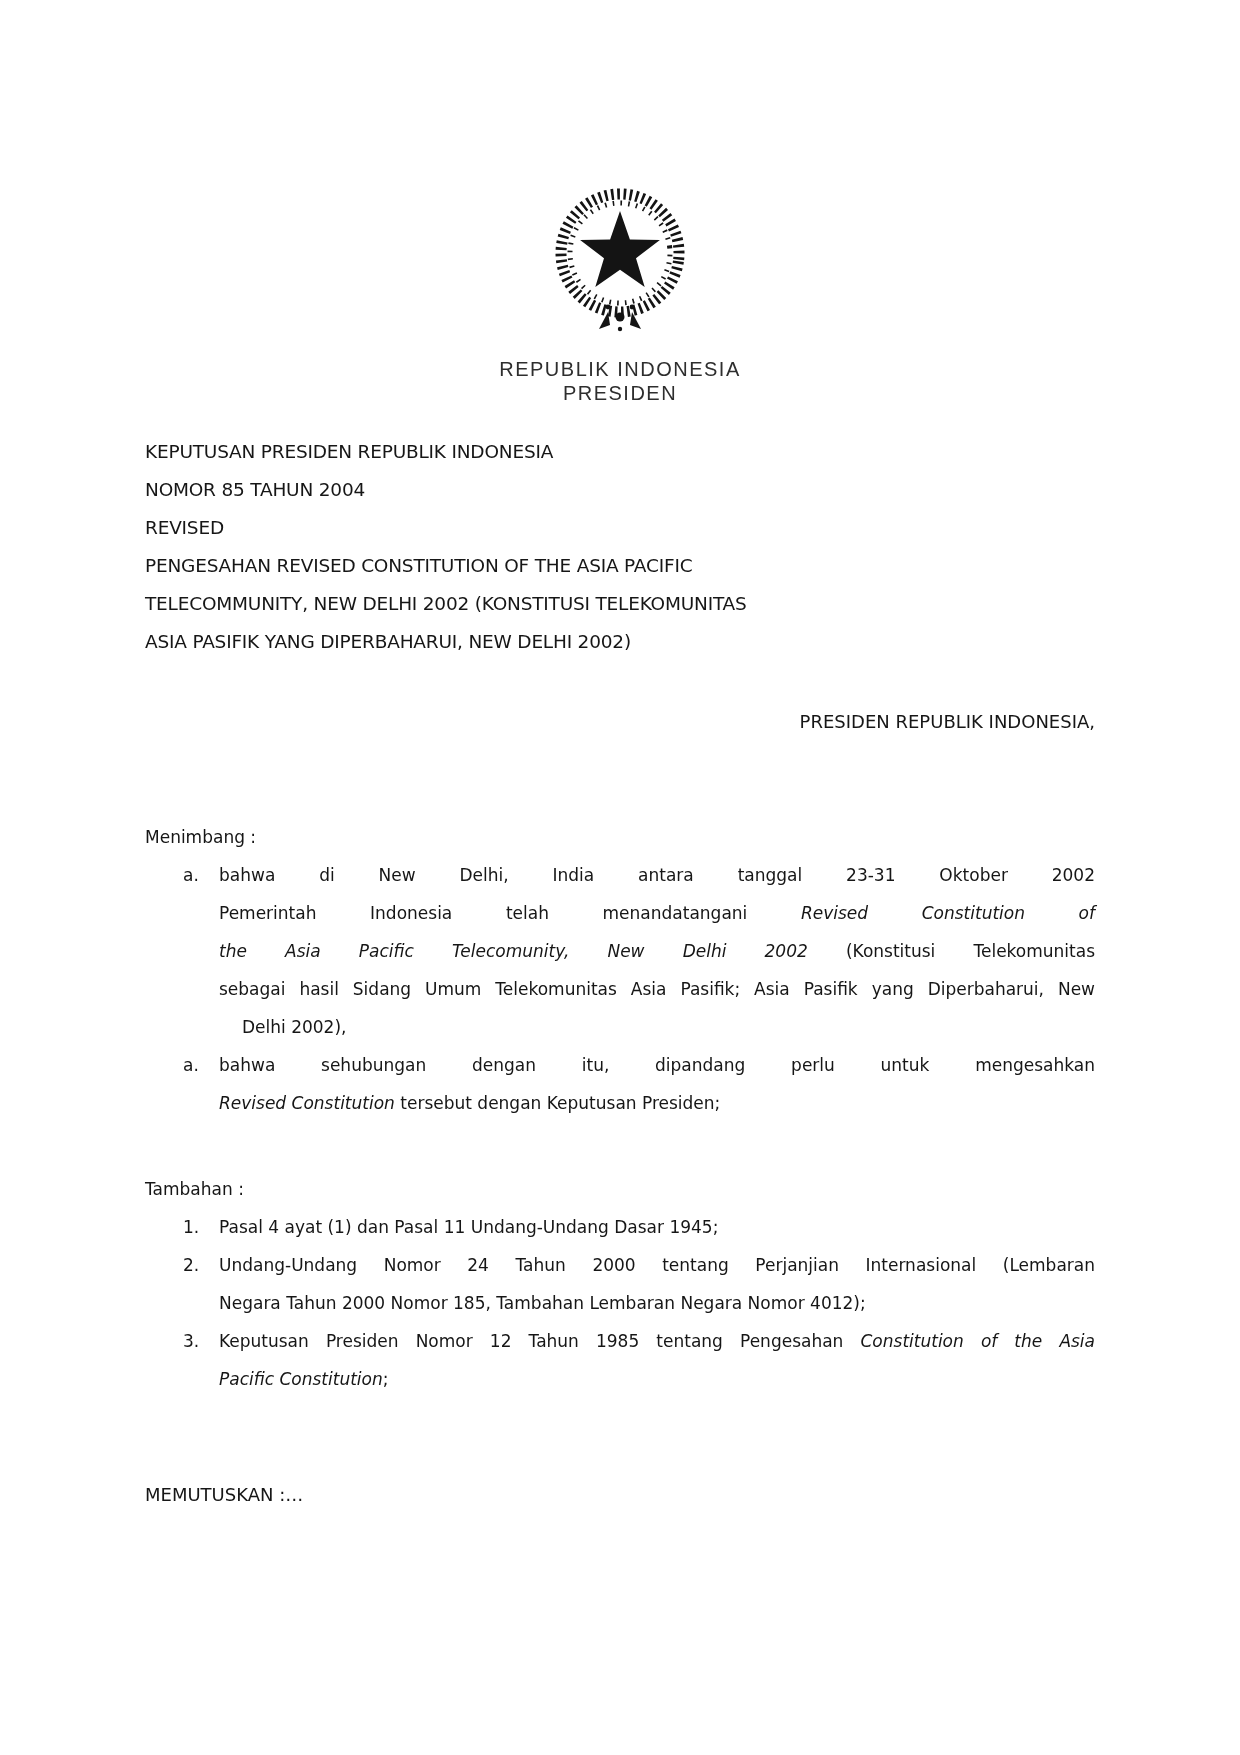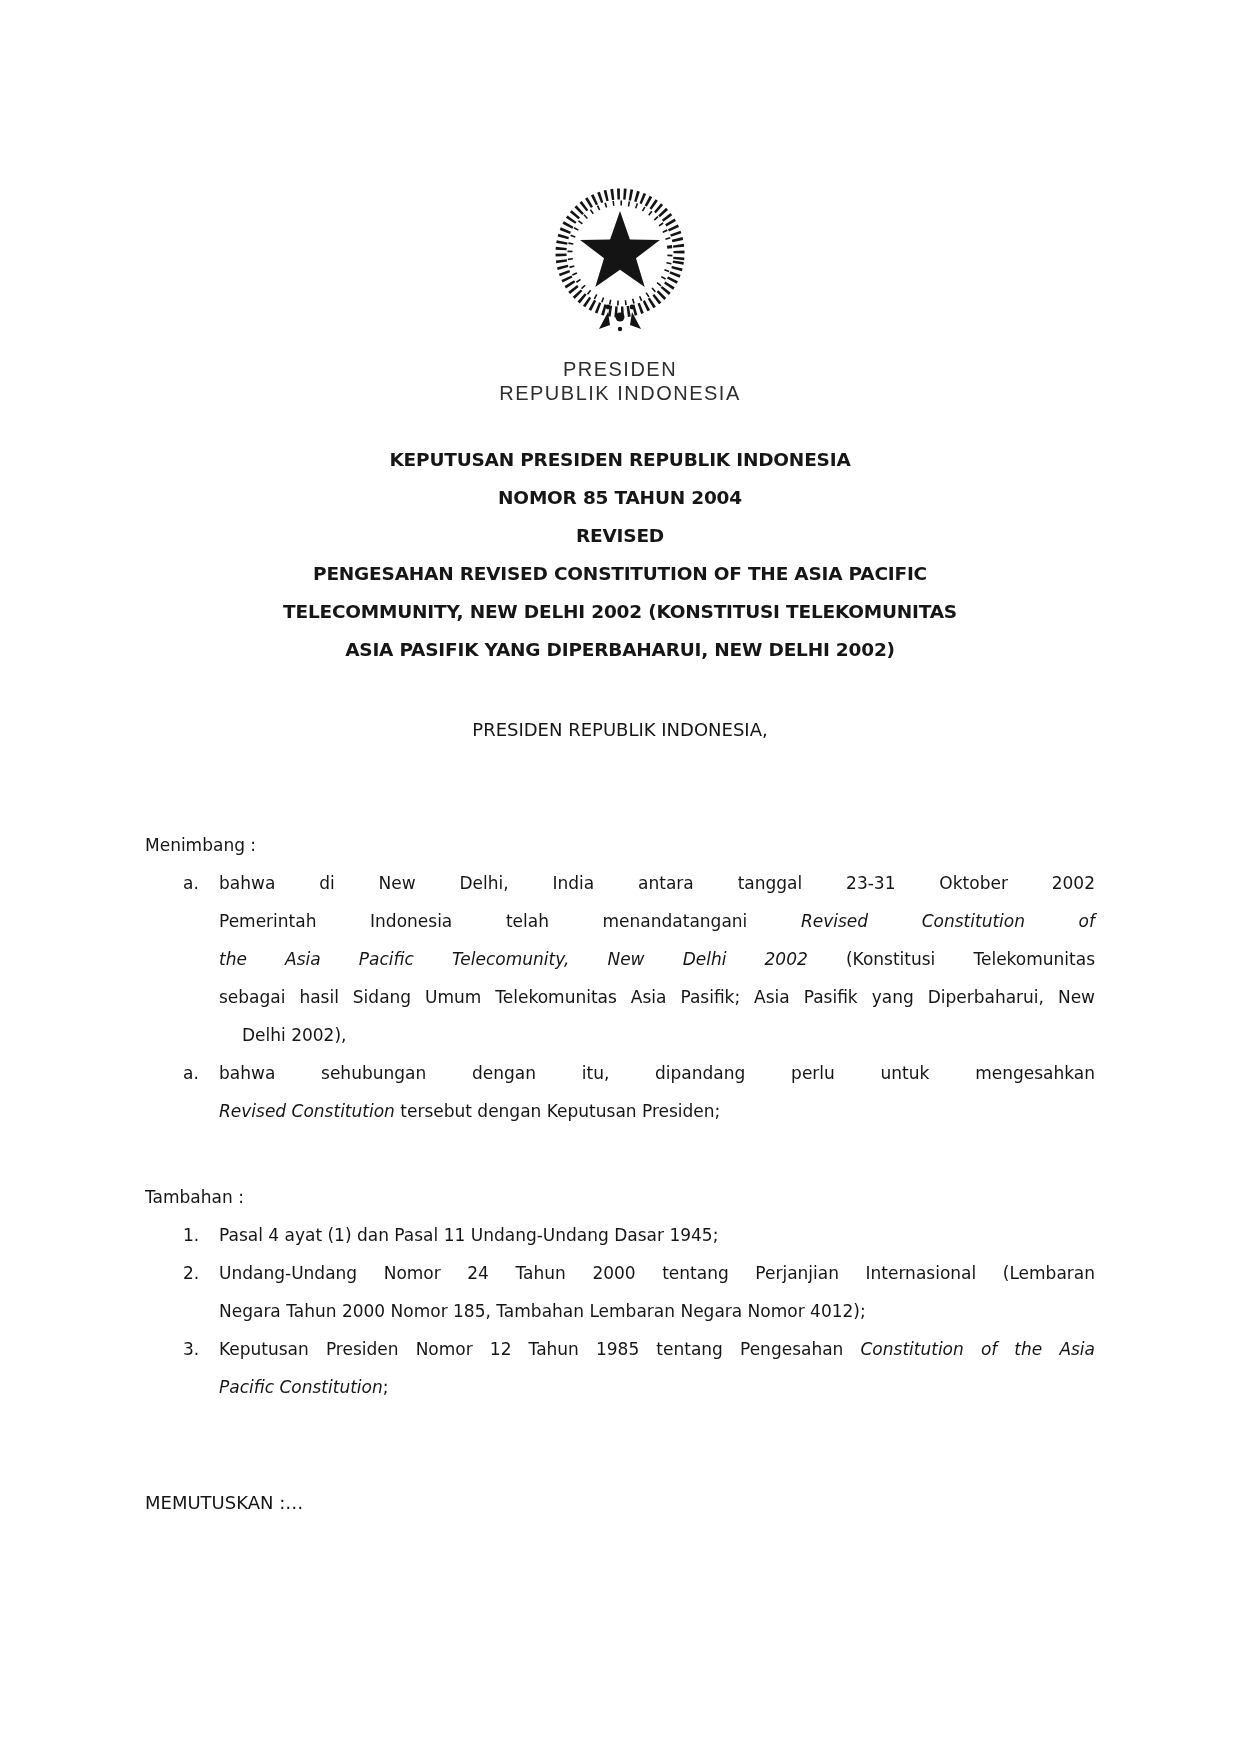--- a/index.html
+++ b/index.html
@@ -18,22 +18,22 @@
   .emblem{width:154px;height:156px;margin:183px auto 0;}
   .emblem svg{display:block;}
   
   .agency{
     margin-top:18px;text-align:center;
     font-family:"Liberation Sans",sans-serif;
     font-size:20px;line-height:24px;letter-spacing:1.5px;
     color:#2e2e2e;font-weight:400;
   }
   
-  .title{margin-top:36px;text-align:center;font-size:18.5px;line-height:38px;letter-spacing:-0.2px;font-weight:bold;}
-  .salutation{margin-top:42px;text-align:center;font-size:18px;line-height:38px;}
+  .title{margin-top:28px;text-align:left;font-size:18.5px;line-height:38px;letter-spacing:-0.2px;}
+  .salutation{margin-top:42px;text-align:right;font-size:18px;line-height:38px;}
   
   .section{font-size:17px;line-height:38px;}
   .sec-menimbang{margin-top:77px;}
   .sec-mengingat{margin-top:48px;}
   .bline{display:flex;}
   .num{flex:0 0 36px;margin-left:38px;}
   .txt{flex:1 1 auto;min-width:0;}
   .bline.cont{padding-left:74px;}
   .jy{text-align:justify;text-align-last:justify;text-justify:inter-word;}
   .lf{text-align:left;text-align-last:left;}
@@ -58,22 +58,22 @@
         <path d="M89,129 l9,17 l-11,-4 z"></path>
         <circle cx="77" cy="134" r="4.5"></circle>
         <circle cx="65" cy="124" r="2.4"></circle>
         <circle cx="89" cy="124" r="2.4"></circle>
         <circle cx="77" cy="146" r="2.2"></circle>
       </g>
     </svg>
   </div>
 
   <div class="agency">
+    <div>REPUBLIK INDONESIA</div>
     <div>PRESIDEN</div>
-    <div>REPUBLIK INDONESIA</div>
   </div>
 
   <div class="title">
     <div>KEPUTUSAN PRESIDEN REPUBLIK INDONESIA</div>
     <div>NOMOR 85 TAHUN 2004</div>
     <div>REVISED</div>
     <div>PENGESAHAN REVISED CONSTITUTION OF THE ASIA PACIFIC</div>
     <div>TELECOMMUNITY, NEW DELHI 2002 (KONSTITUSI TELEKOMUNITAS</div>
     <div>ASIA PASIFIK YANG DIPERBAHARUI, NEW DELHI 2002)</div>
   </div>

